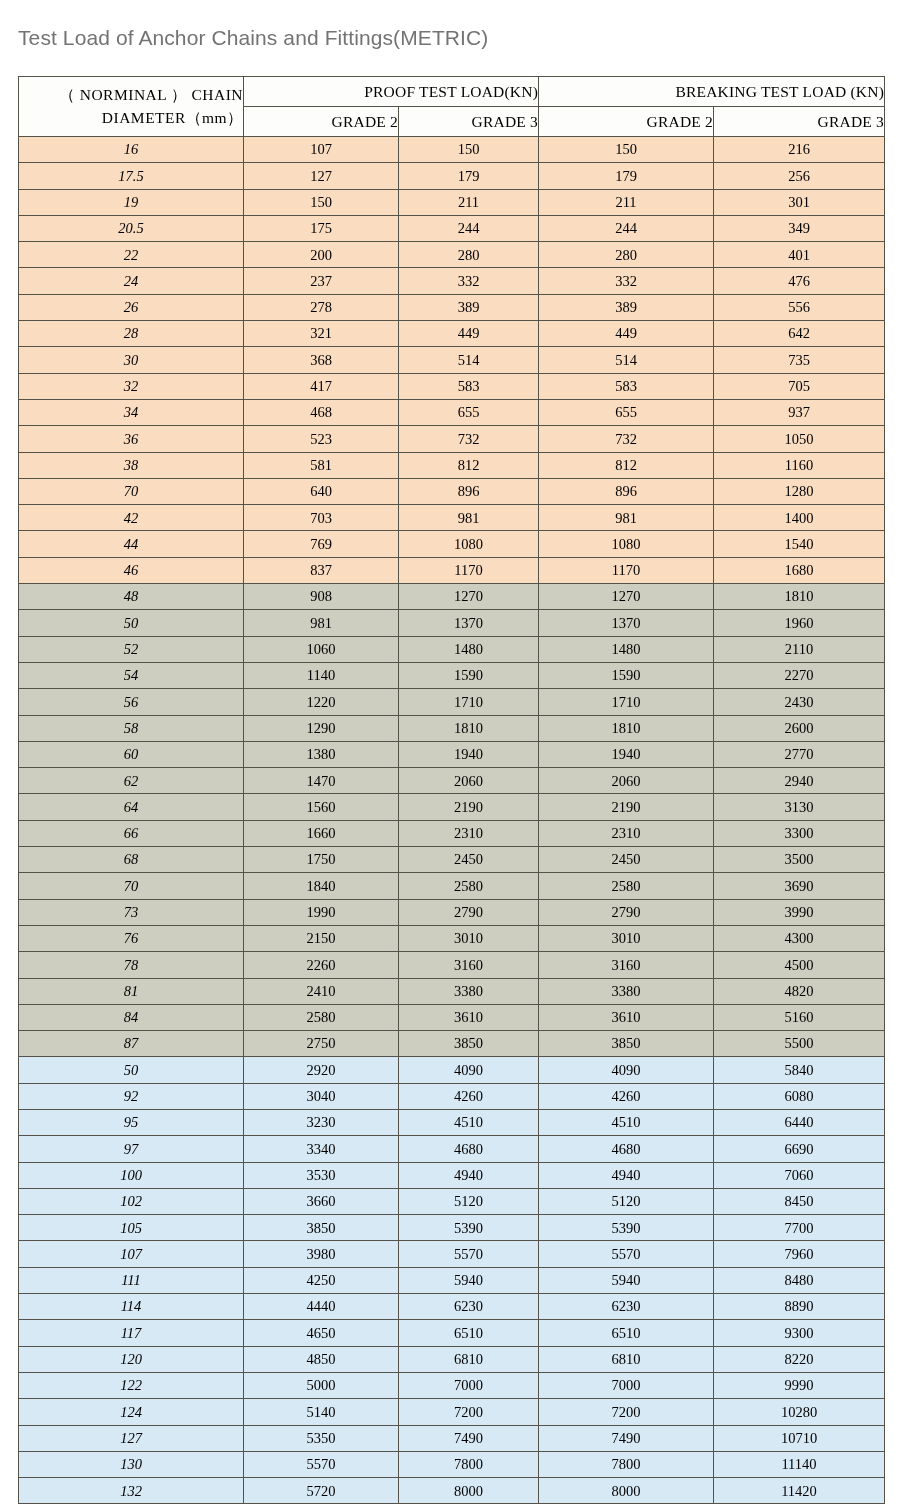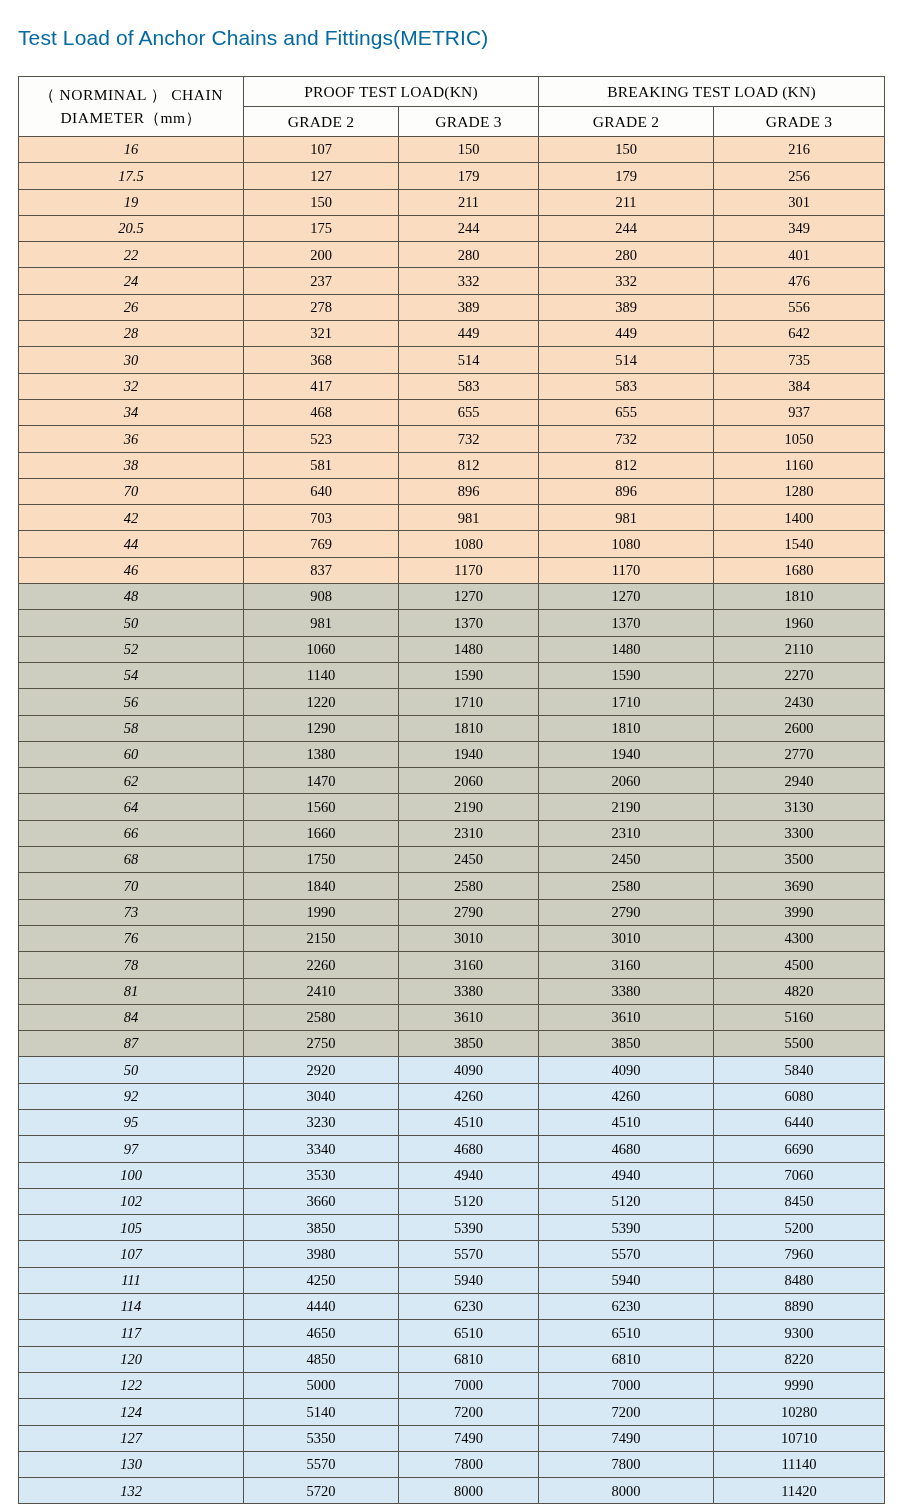--- a/index.html
+++ b/index.html
@@ -18,21 +18,21 @@
     background: #ffffff;
     overflow: hidden;
   }
   #title {
     position: absolute;
     left: 18px;
     top: 26px;
     font-family: "Liberation Sans", sans-serif;
     font-size: 21px;
     font-weight: 400;
-    color: #0369a1;
+    color: #737373;
     letter-spacing: 0.1px;
     white-space: nowrap;
   }
   #table-wrap {
     position: absolute;
     left: 18px;
     top: 76px;
     width: 866px;
   }
   table.data-table {
@@ -54,21 +54,21 @@
   col.c0 { width: 225px; }
   col.c1 { width: 155px; }
   col.c2 { width: 140px; }
   col.c3 { width: 175px; }
   col.c4 { width: 171px; }
 
   
   tr.hdr-row th {
     height: 30px;
     font-size: 15.5px;
-    text-align: center;
+    text-align: right;
     vertical-align: middle;
     background: #fdfdfb;
     letter-spacing: 0.2px;
   }
   th.diam-head {
     font-size: 15px;
     line-height: 1.45;
     padding: 3px 6px 4px 6px;
     text-align: center;
   }
@@ -186,21 +186,21 @@
             <td>368</td>
             <td>514</td>
             <td>514</td>
             <td>735</td>
           </tr>
           <tr class="data-row band-peach">
             <td class="diam-cell">32</td>
             <td>417</td>
             <td>583</td>
             <td>583</td>
-            <td>384</td>
+            <td>705</td>
           </tr>
           <tr class="data-row band-peach">
             <td class="diam-cell">34</td>
             <td>468</td>
             <td>655</td>
             <td>655</td>
             <td>937</td>
           </tr>
           <tr class="data-row band-peach">
             <td class="diam-cell">36</td>
@@ -410,21 +410,21 @@
             <td>3660</td>
             <td>5120</td>
             <td>5120</td>
             <td>8450</td>
           </tr>
           <tr class="data-row band-blue">
             <td class="diam-cell">105</td>
             <td>3850</td>
             <td>5390</td>
             <td>5390</td>
-            <td>5200</td>
+            <td>7700</td>
           </tr>
           <tr class="data-row band-blue">
             <td class="diam-cell">107</td>
             <td>3980</td>
             <td>5570</td>
             <td>5570</td>
             <td>7960</td>
           </tr>
           <tr class="data-row band-blue">
             <td class="diam-cell">111</td>

